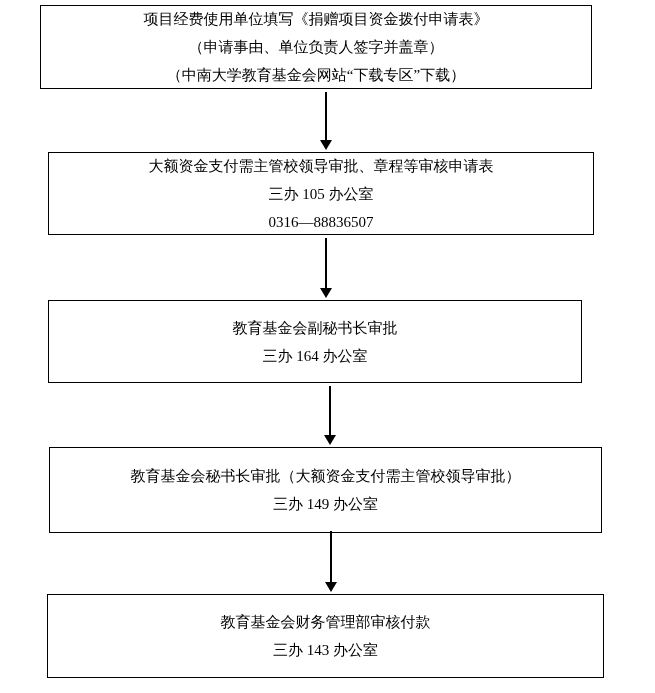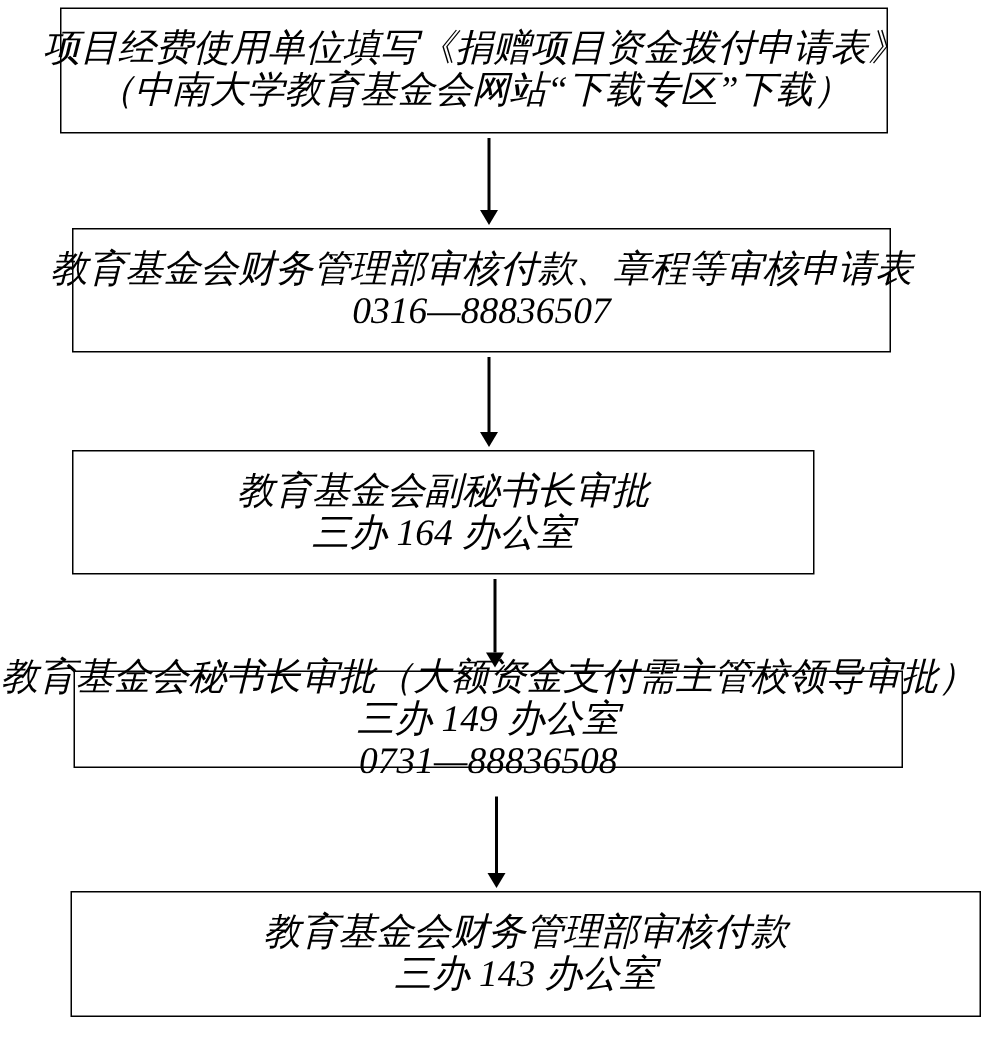--- a/index.html
+++ b/index.html
@@ -22,24 +22,23 @@
     border: 1.5px solid #000000;
     background: #ffffff;
     display: flex;
     flex-direction: column;
     justify-content: center;
     align-items: center;
     text-align: center;
   }
   .flow-box .line {
     display: block;
-    font-size: 25px;
+    font-size: 15px;
     line-height: 28px;
     white-space: nowrap;
-    font-style: italic;
   }
   .flow-box .line.gap-above {
     margin-top: 5px;
   }
   .arrow {
     position: absolute;
     width: 12px;
     display: flex;
     flex-direction: column;
     align-items: center;
@@ -53,46 +52,48 @@
     width: 0;
     height: 0;
     border-left: 6px solid transparent;
     border-right: 6px solid transparent;
     border-top: 10px solid #000000;
   }
 
   
   #box1 { left: 40px; top: 5px;   width: 552px; height: 84px; }
   #box2 { left: 48px; top: 152px; width: 546px; height: 83px; }
-  #box3 { left: 48px; top: 300px; width: 495px; height: 83px; }
-  #box4 { left: 49px; top: 447px; width: 553px; height: 65px; }
-  #box5 { left: 47px; top: 594px; width: 607px; height: 84px; }
+  #box3 { left: 48px; top: 300px; width: 534px; height: 83px; }
+  #box4 { left: 49px; top: 447px; width: 553px; height: 86px; }
+  #box5 { left: 47px; top: 594px; width: 557px; height: 84px; }
 
   #arrow1 { left: 320px; top: 92px;  height: 58px; }
   #arrow2 { left: 320px; top: 238px; height: 60px; }
   #arrow3 { left: 324px; top: 386px; height: 59px; }
   #arrow4 { left: 325px; top: 531px; height: 61px; }
 </style>
 </head>
 <body>
 
 <div class="canvas">
 
   <div id="box1" class="flow-box">
     <span class="line">项目经费使用单位填写《捐赠项目资金拨付申请表》</span>
+    <span class="line">（申请事由、单位负责人签字并盖章）</span>
     <span class="line">（中南大学教育基金会网站“下载专区”下载）</span>
   </div>
 
   <div id="arrow1" class="arrow">
     <div class="arrow-line"></div>
     <div class="arrow-head"></div>
   </div>
 
   <div id="box2" class="flow-box">
-    <span class="line">教育基金会财务管理部审核付款、章程等审核申请表</span>
+    <span class="line">大额资金支付需主管校领导审批、章程等审核申请表</span>
+    <span class="line">三办 105 办公室</span>
     <span class="line">0316—88836507</span>
   </div>
 
   <div id="arrow2" class="arrow">
     <div class="arrow-line"></div>
     <div class="arrow-head"></div>
   </div>
 
   <div id="box3" class="flow-box">
     <span class="line">教育基金会副秘书长审批</span>
@@ -100,21 +101,20 @@
   </div>
 
   <div id="arrow3" class="arrow">
     <div class="arrow-line"></div>
     <div class="arrow-head"></div>
   </div>
 
   <div id="box4" class="flow-box">
     <span class="line">教育基金会秘书长审批（大额资金支付需主管校领导审批）</span>
     <span class="line">三办 149 办公室</span>
-    <span class="line">0731—88836508</span>
   </div>
 
   <div id="arrow4" class="arrow">
     <div class="arrow-line"></div>
     <div class="arrow-head"></div>
   </div>
 
   <div id="box5" class="flow-box">
     <span class="line">教育基金会财务管理部审核付款</span>
     <span class="line">三办 143 办公室</span>

